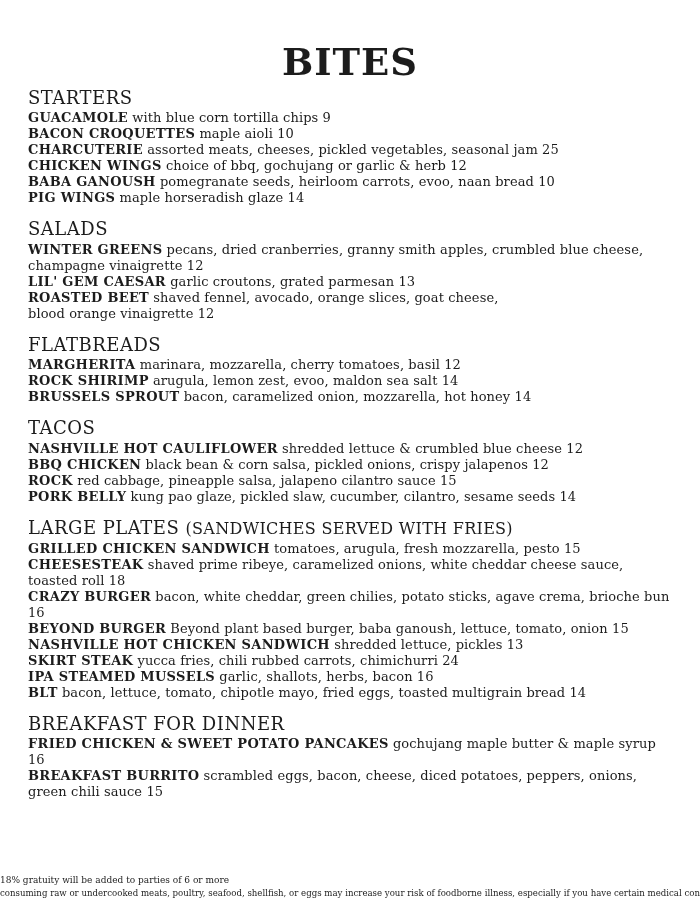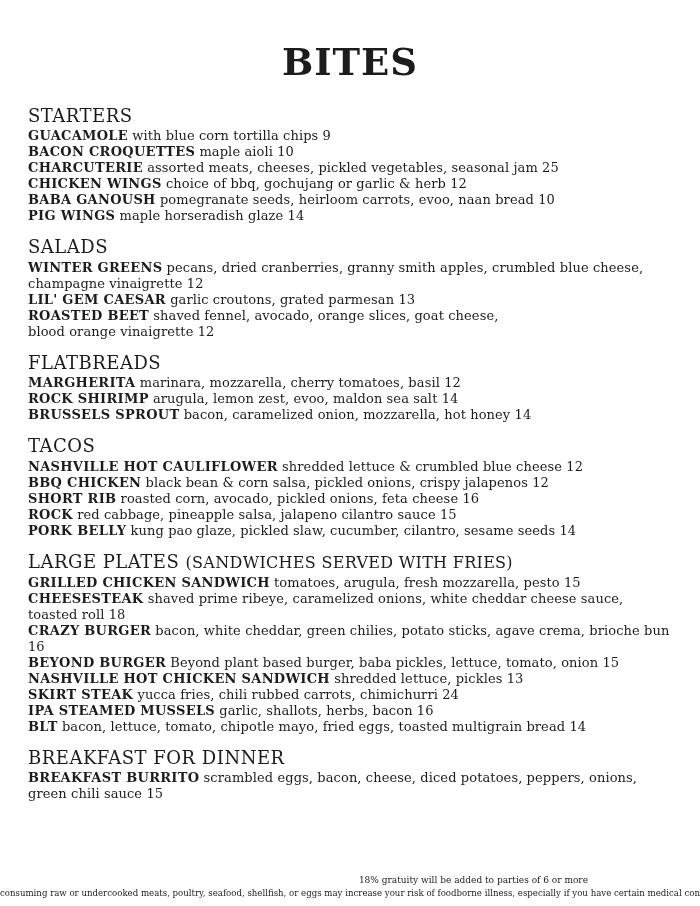--- a/index.html
+++ b/index.html
@@ -11,21 +11,21 @@
     font-family: "DejaVu Serif", serif;
     position: relative;
     overflow: hidden;
   }
   .page { padding: 42px 28px 0 28px; }
   .menu-title {
     text-align: center;
     font-size: 37px;
     font-weight: 700;
     letter-spacing: 1px;
-    margin: 0 0 22px 0;
+    margin: 0 0 4px 0;
     line-height: 1.1;
   }
   .menu-section .section-heading {
     font-size: 18px;
     font-weight: 400;
     letter-spacing: 0.5px;
     margin: 12px 0 2px 0;
     line-height: 1.2;
   }
   .menu-section:first-of-type .section-heading { margin-top: 0; }
@@ -36,21 +36,21 @@
     line-height: 16px;
     letter-spacing: 0.1px;
   }
   .item-name { font-weight: 700; letter-spacing: 0.3px; margin-top: 21px; }
   .item-desc { white-space: pre-line; }
   .menu-footer {
     position: absolute;
     left: 0;
     bottom: 6px;
     width: 588px;
-    text-align: right;
+    text-align: left;
   }
   .menu-footer p { margin: 0; white-space: nowrap; }
   .gratuity-note { font-size: 9px; line-height: 13px; }
   .health-warning { font-size: 8.6px; line-height: 13px; }
 </style>
 </head>
 <body>
 
 <div class="page">
   <h1 class="menu-title">BITES</h1>
@@ -97,54 +97,54 @@
 </div>
   </section>
 
   <section class="menu-section">
     <h2 class="section-heading"><span class="heading-text">TACOS</span> <span class="subheading-text"></span></h2>
     <div class="items">
   <p class="menu-item"><span class="item-name">NASHVILLE HOT CAULIFLOWER</span> <span class="item-desc">shredded lettuce &amp; crumbled blue cheese</span> <span class="item-price">12</span></p>
 
   <p class="menu-item"><span class="item-name">BBQ CHICKEN</span> <span class="item-desc">black bean &amp; corn salsa, pickled onions, crispy jalapenos</span> <span class="item-price">12</span></p>
 
-  <p class="menu-item"><span class="item-name">SHORT RIB</span> <span class="item-desc">roasted corn, avocado, pickled onions, feta cheese</span> <span class="item-price">16</span></p>
 
   <p class="menu-item"><span class="item-name">ROCK</span> <span class="item-desc">red cabbage, pineapple salsa, jalapeno cilantro sauce</span> <span class="item-price">15</span></p>
 
   <p class="menu-item"><span class="item-name">PORK BELLY</span> <span class="item-desc">kung pao glaze, pickled slaw, cucumber, cilantro, sesame seeds</span> <span class="item-price">14</span></p>
 </div>
   </section>
 
   <section class="menu-section">
     <h2 class="section-heading"><span class="heading-text">LARGE PLATES</span> <span class="subheading-text">(SANDWICHES SERVED WITH FRIES)</span></h2>
     <div class="items">
   <p class="menu-item"><span class="item-name">GRILLED CHICKEN SANDWICH</span> <span class="item-desc">tomatoes, arugula, fresh mozzarella, pesto</span> <span class="item-price">15</span></p>
 
   <p class="menu-item"><span class="item-name">CHEESESTEAK</span> <span class="item-desc">shaved prime ribeye, caramelized onions, white cheddar cheese sauce,
 toasted roll</span> <span class="item-price">18</span></p>
 
 
   <p class="menu-item"><span class="item-name">CRAZY BURGER</span> <span class="item-desc">bacon, white cheddar, green chilies, potato sticks, agave crema, brioche bun</span> <span class="item-price">16</span></p>
 
-  <p class="menu-item"><span class="item-name">BEYOND BURGER</span> <span class="item-desc">Beyond plant based burger, baba pickles, lettuce, tomato, onion</span> <span class="item-price">15</span></p>
+  <p class="menu-item"><span class="item-name">BEYOND BURGER</span> <span class="item-desc">Beyond plant based burger, baba ganoush, lettuce, tomato, onion</span> <span class="item-price">15</span></p>
 
   <p class="menu-item"><span class="item-name">NASHVILLE HOT CHICKEN SANDWICH</span> <span class="item-desc">shredded lettuce, pickles</span> <span class="item-price">13</span></p>
 
   <p class="menu-item"><span class="item-name">SKIRT STEAK</span> <span class="item-desc">yucca fries, chili rubbed carrots, chimichurri</span> <span class="item-price">24</span></p>
 
   <p class="menu-item"><span class="item-name">IPA STEAMED MUSSELS</span> <span class="item-desc">garlic, shallots, herbs, bacon</span> <span class="item-price">16</span></p>
 
   <p class="menu-item"><span class="item-name">BLT</span> <span class="item-desc">bacon, lettuce, tomato, chipotle mayo, fried eggs, toasted multigrain bread</span> <span class="item-price">14</span></p>
 </div>
   </section>
 
   <section class="menu-section">
     <h2 class="section-heading"><span class="heading-text">BREAKFAST FOR DINNER</span> <span class="subheading-text"></span></h2>
     <div class="items">
+  <p class="menu-item"><span class="item-name">FRIED CHICKEN &amp; SWEET POTATO PANCAKES</span> <span class="item-desc">gochujang maple butter &amp; maple syrup</span> <span class="item-price">16</span></p>
 
   <p class="menu-item"><span class="item-name">BREAKFAST BURRITO</span> <span class="item-desc">scrambled eggs, bacon, cheese, diced potatoes, peppers, onions,
 green chili sauce</span> <span class="item-price">15</span></p>
 
 </div>
   </section>
 </main>
 </div>
 
 <footer class="menu-footer">

